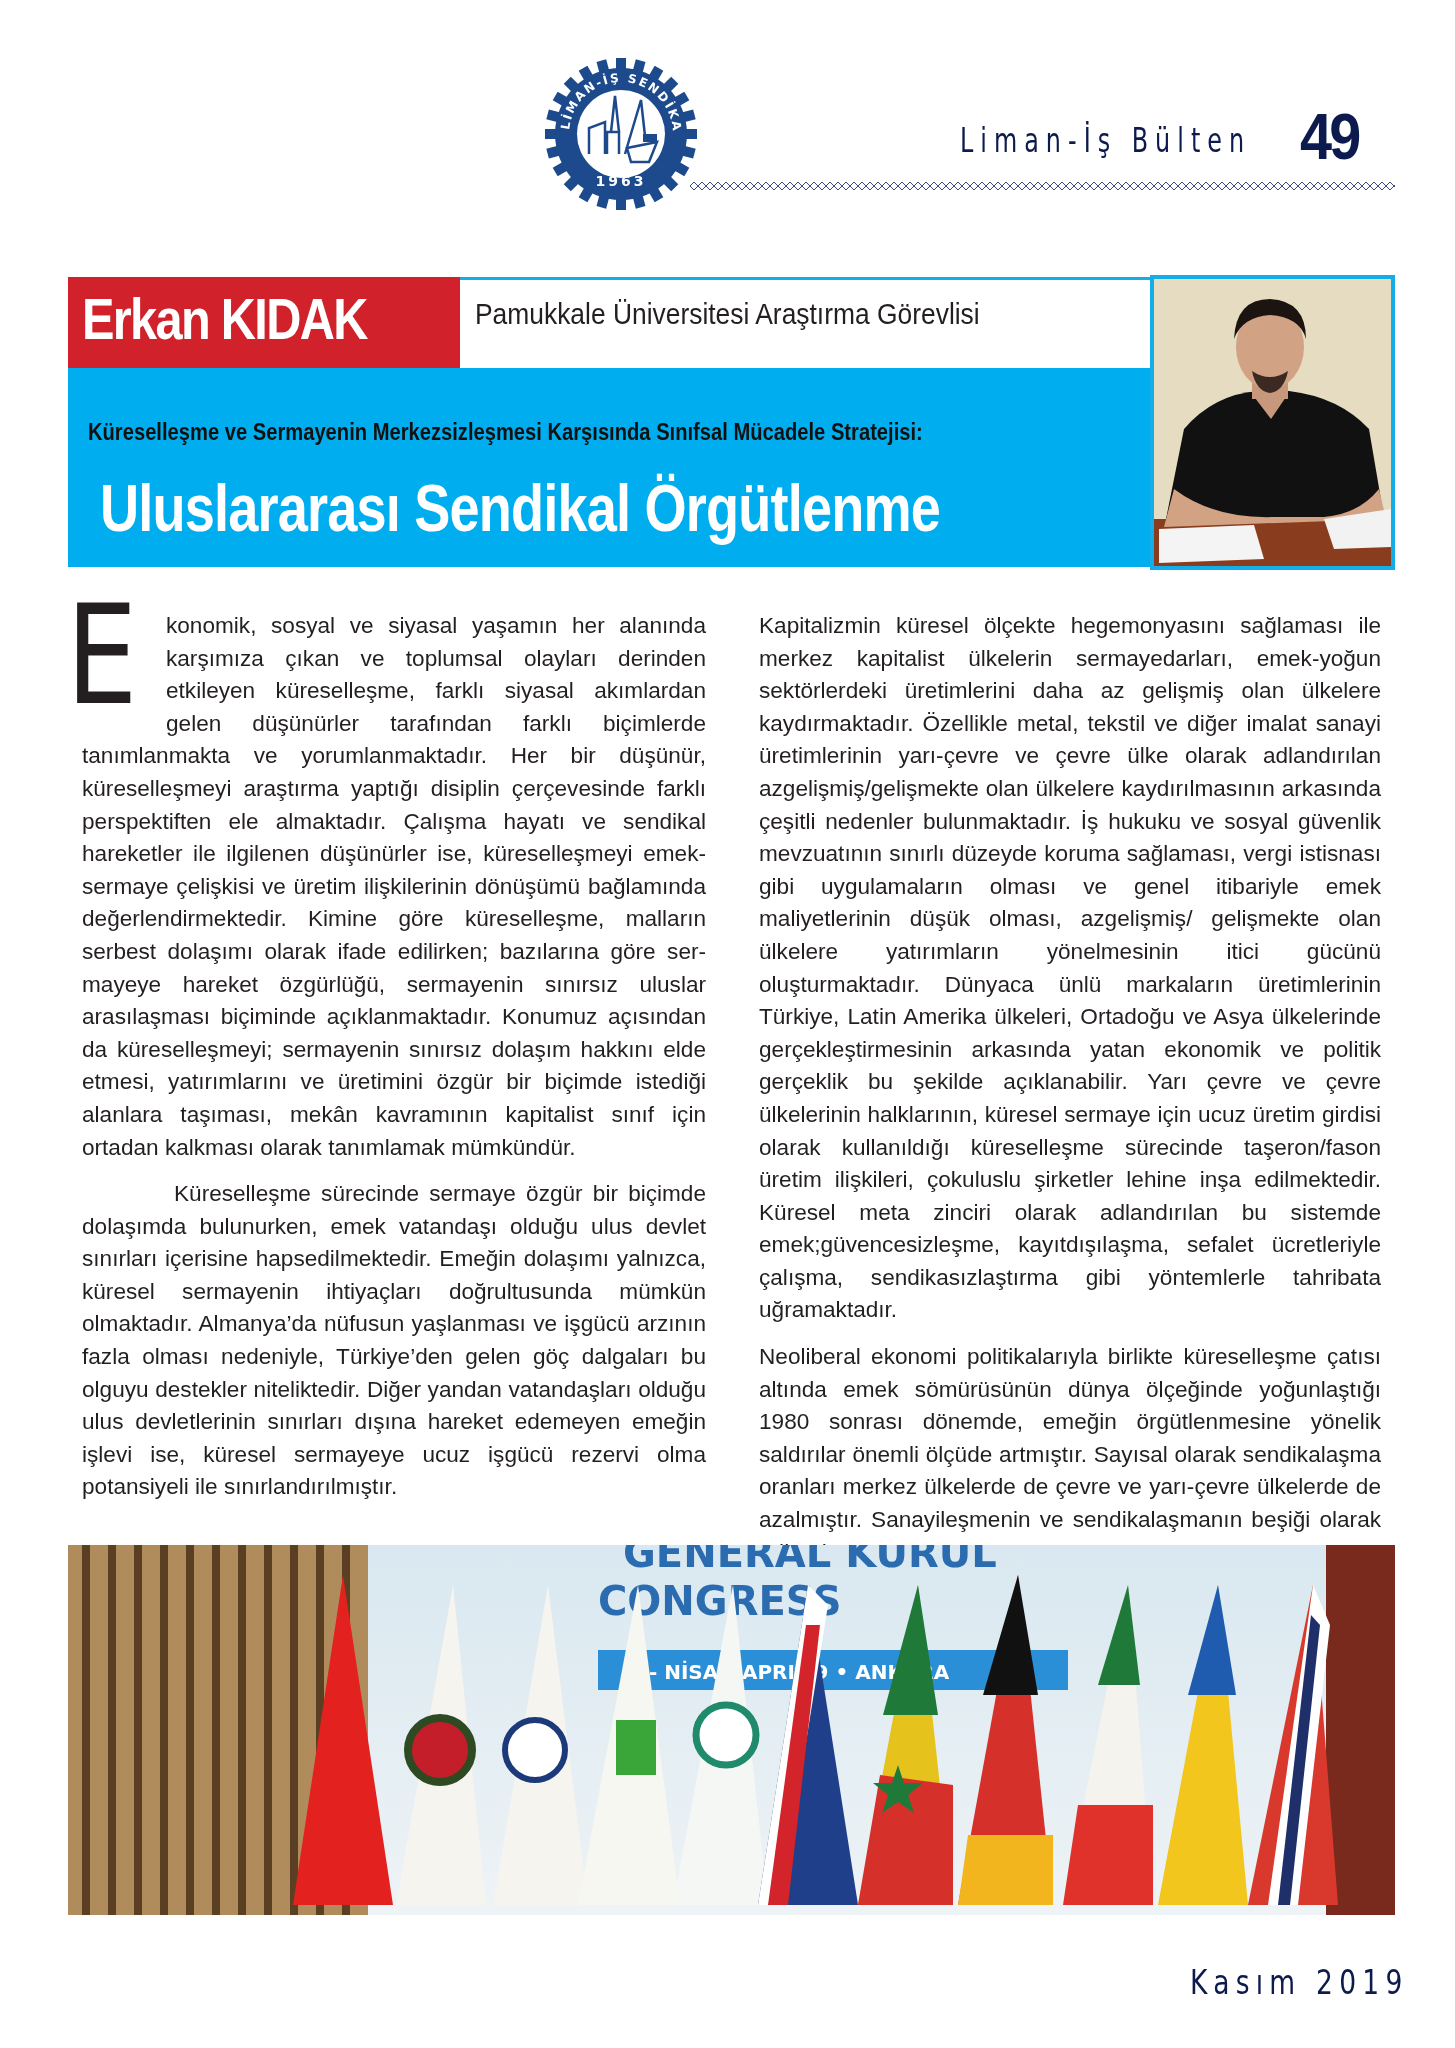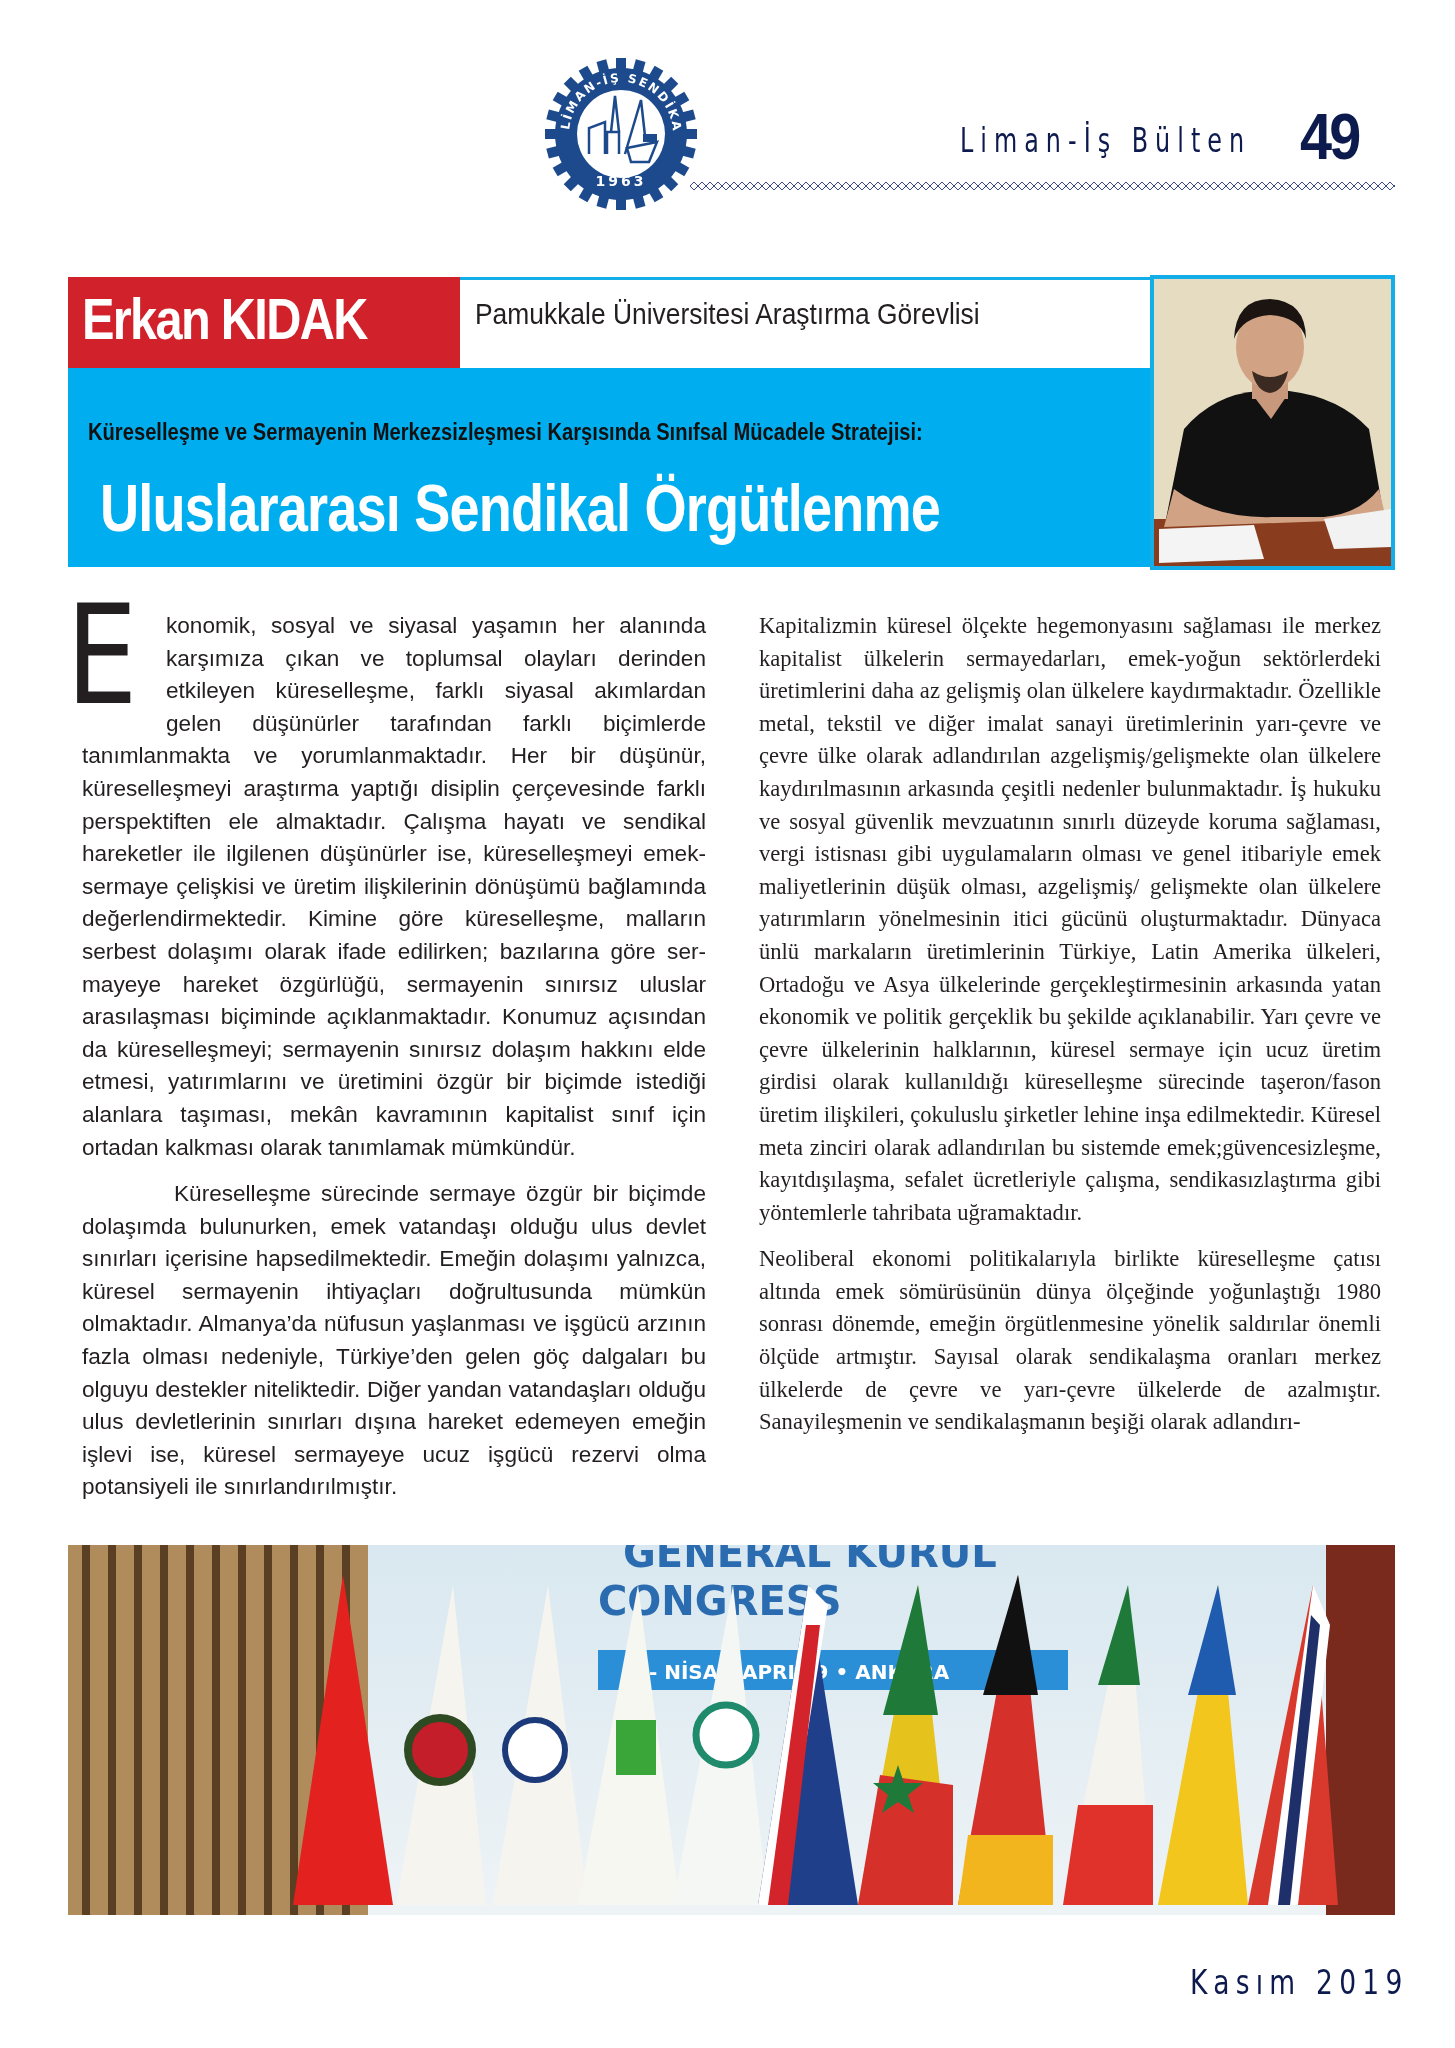--- a/index.html
+++ b/index.html
@@ -27,21 +27,21 @@
   .headline { left:100px; top:470px; font-size:66px; font-weight:bold; color:#ffffff; white-space:nowrap;
          letter-spacing:-1px; transform:scaleX(0.82); transform-origin:left center; }
   .photo { left:1150px; top:275px; width:245px; height:295px; box-sizing:border-box; border:4px solid #13aee8;
          background:#e9e0c7; overflow:hidden; }
 
   
   .col { top:596px; width:652px; font-size:22.6px; line-height:32.6px; text-align:justify; color:#231f20;
          hyphens:manual; }
   .col p { margin:14px; }
   .col-left { left:68px; }
-  .col-right { left:745px; width:650px;font-family:Liberation Serif, serif; }
+  .col-right { left:745px; width:650px; }
   .dropcap { float:left; font-size:138px; line-height:112px; height:126px; margin:4px 12px 0 -2px;
          font-family:"DejaVu Sans", sans-serif; font-weight:normal; color:#231f20; transform:scaleX(0.82); transform-origin:left top; width:88px; }
   .indent { text-indent:92px; }
 
   
   .flags { left:68px; top:1545px; width:1327px; height:370px; overflow:hidden;text-decoration:underline; }
 
   .footer-date { left:1190px; top:1962px; font-size:34px; letter-spacing:8px; color:#0d1a4d;
          font-family:"DejaVu Sans", sans-serif; transform:scaleX(0.78); transform-origin:left center; white-space:nowrap; }
 </style>

